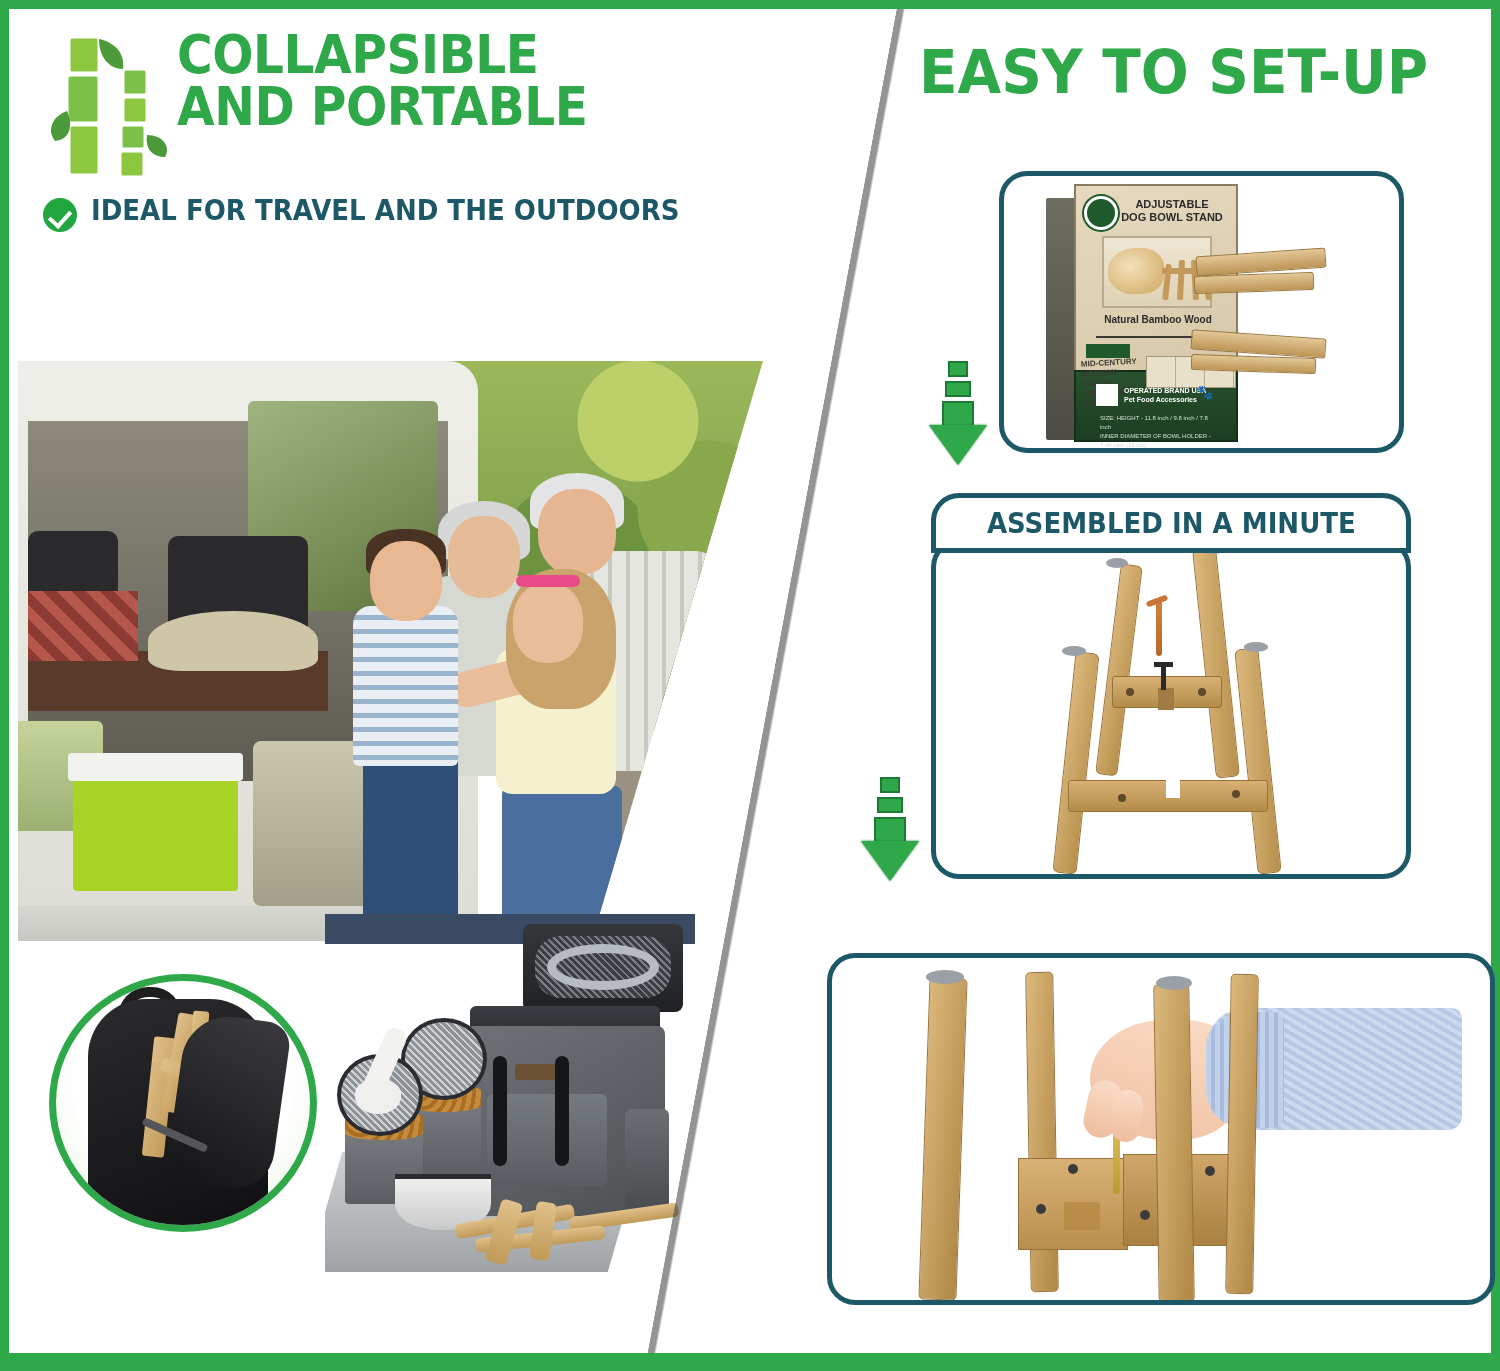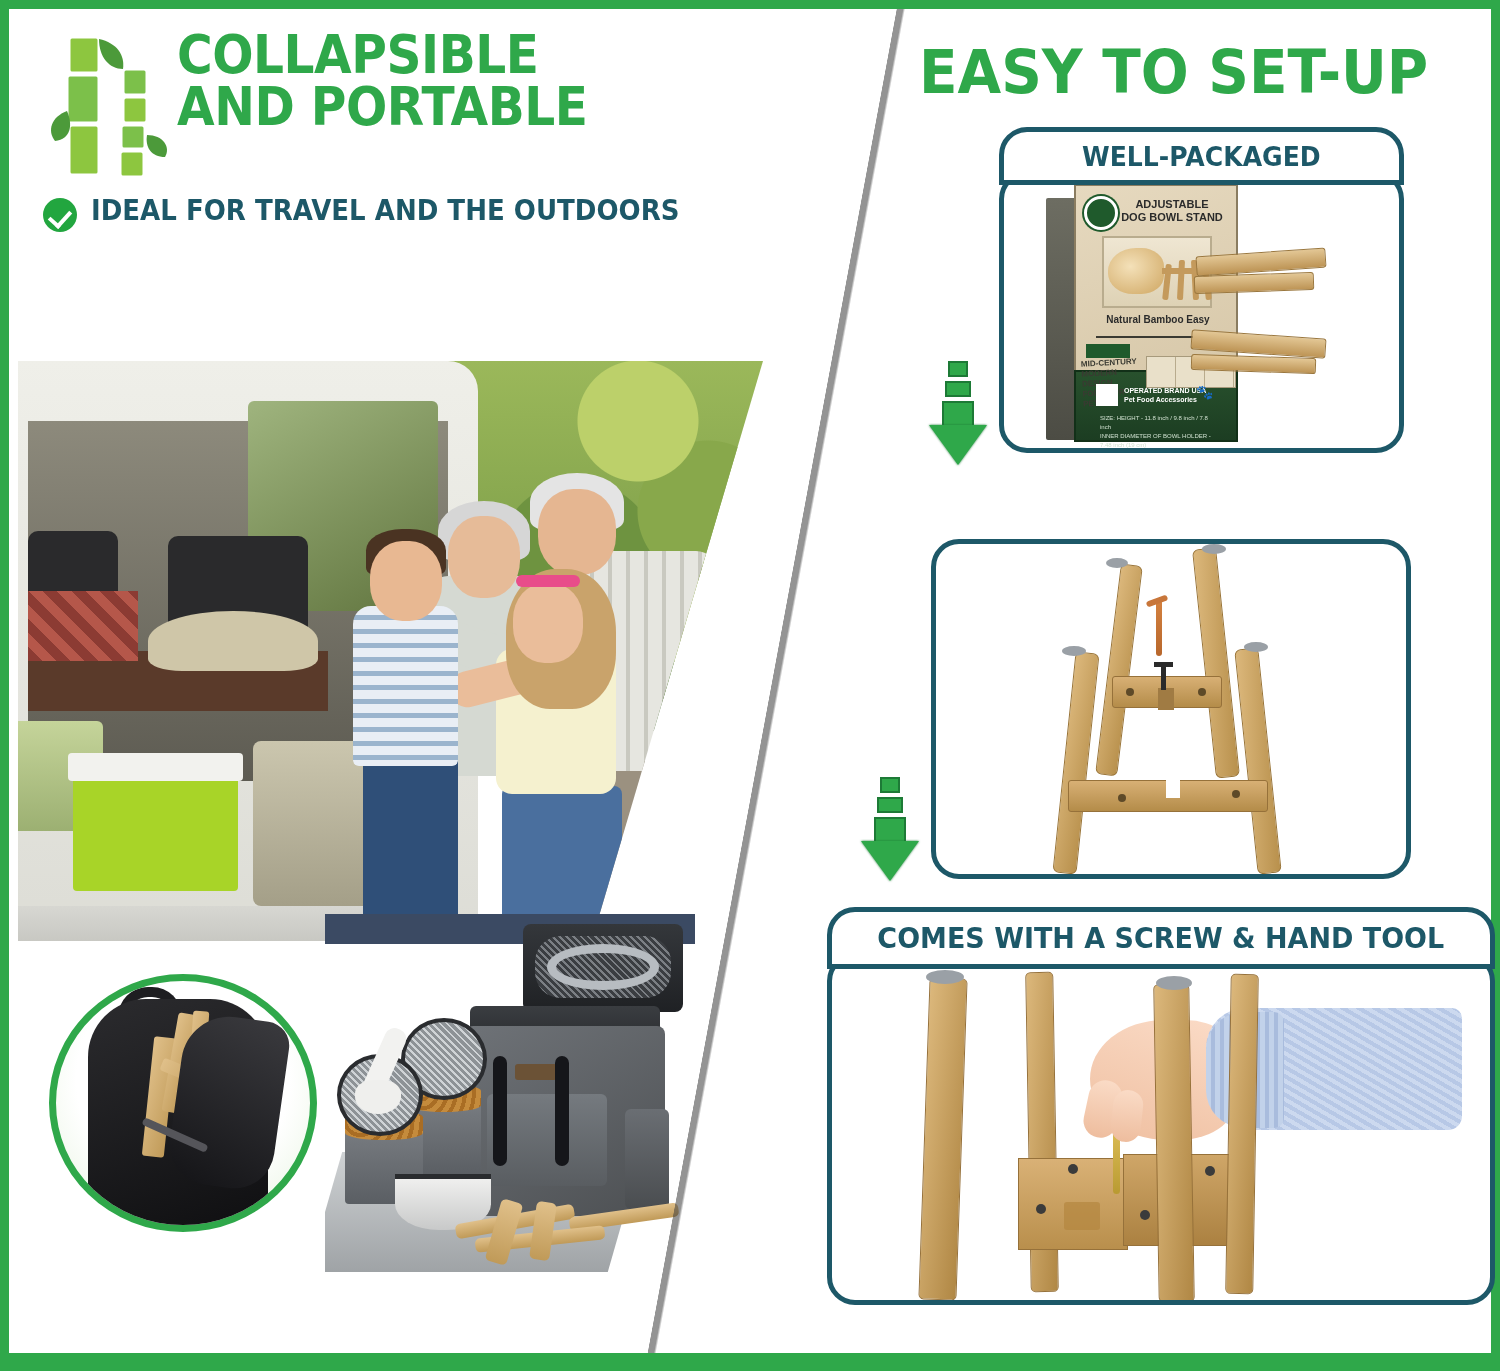--- a/index.html
+++ b/index.html
@@ -584,40 +584,37 @@
     </div>
 
   </div>
 
   <div id="diagonal"></div>
 
   <div id="right-panel" class="panel">
 
     <div id="right-title">EASY TO SET-UP</div>
 
-    <div class="step-label-box" id="step1-label-box">
-      <span class="step-label" id="step1-label">WELL-PACKAGED</span>
-    </div>
     <div class="step-body-box" id="step1-body-box">
       <div id="pkg">
         <div id="pkg-side"></div>
         <div id="pkg-face"></div>
         <div id="pkg-green-band"></div>
         <div id="pkg-seal"></div>
         <div id="pkg-title">ADJUSTABLE
 DOG BOWL STAND</div>
         <div id="pkg-photo">
           <div id="pkg-dog"></div>
           <div id="pkg-rail"></div>
           <div class="pkg-leg" id="pkg-lg1"></div>
           <div class="pkg-leg" id="pkg-lg2"></div>
           <div class="pkg-leg" id="pkg-lg3"></div>
           <div class="pkg-leg" id="pkg-lg4"></div>
         </div>
-        <div id="pkg-sub">Natural Bamboo Easy</div>
+        <div id="pkg-sub">Natural Bamboo Wood</div>
         <div id="pkg-rule"></div>
         <div id="pkg-mini-badge"></div>
         <div id="pkg-mcm">MID-CENTURY
 MODERN
 DESIGN
 FOR YOUR PETS</div>
         <div id="pkg-feature-grid"></div>
         <div id="pkg-brandbox">
           <span id="pkg-brandmark"></span>
           <span id="pkg-brandtext">OPERATED BRAND USA
@@ -634,20 +631,23 @@
       </div>
     </div>
 
     <div class="arrow-down" id="arrow-1">
       <div class="seg s1"></div>
       <div class="seg s2"></div>
       <div class="shaft"></div>
       <div class="head"></div>
     </div>
 
+    <div class="step-label-box" id="step2-label-box">
+      <span class="step-label" id="step2-label">ASSEMBLED IN A MINUTE</span>
+    </div>
     <div class="step-body-box" id="step2-body-box">
       <div id="stand2">
         <div class="sleg" id="sl-c"></div>
         <div class="sleg" id="sl-d"></div>
         <div class="scap" id="sc-c"></div>
         <div class="scap" id="sc-d"></div>
         <div id="s-rail2"></div>
         <div id="s-notch2"></div>
         <div class="s-screwdot" id="sd3"></div>
         <div class="s-screwdot" id="sd4"></div>
@@ -666,23 +666,20 @@
       </div>
     </div>
 
     <div class="arrow-down" id="arrow-2">
       <div class="seg s1"></div>
       <div class="seg s2"></div>
       <div class="shaft"></div>
       <div class="head"></div>
     </div>
 
-    <div class="step-label-box" id="step3-label-box">
-      <span class="step-label" id="step3-label">COMES WITH A SCREW &amp; HAND TOOL</span>
-    </div>
     <div class="step-body-box" id="step3-body-box">
       <div id="stand3">
         <div class="tleg" id="tl1"></div>
         <div class="tleg" id="tl2"></div>
         <div id="tc1"></div>
         <div id="t-rail-l"></div>
         <div id="t-rail-r"></div>
         <div id="t-brand"></div>
         <div class="t-dot" id="td1"></div>
         <div class="t-dot" id="td2"></div>

